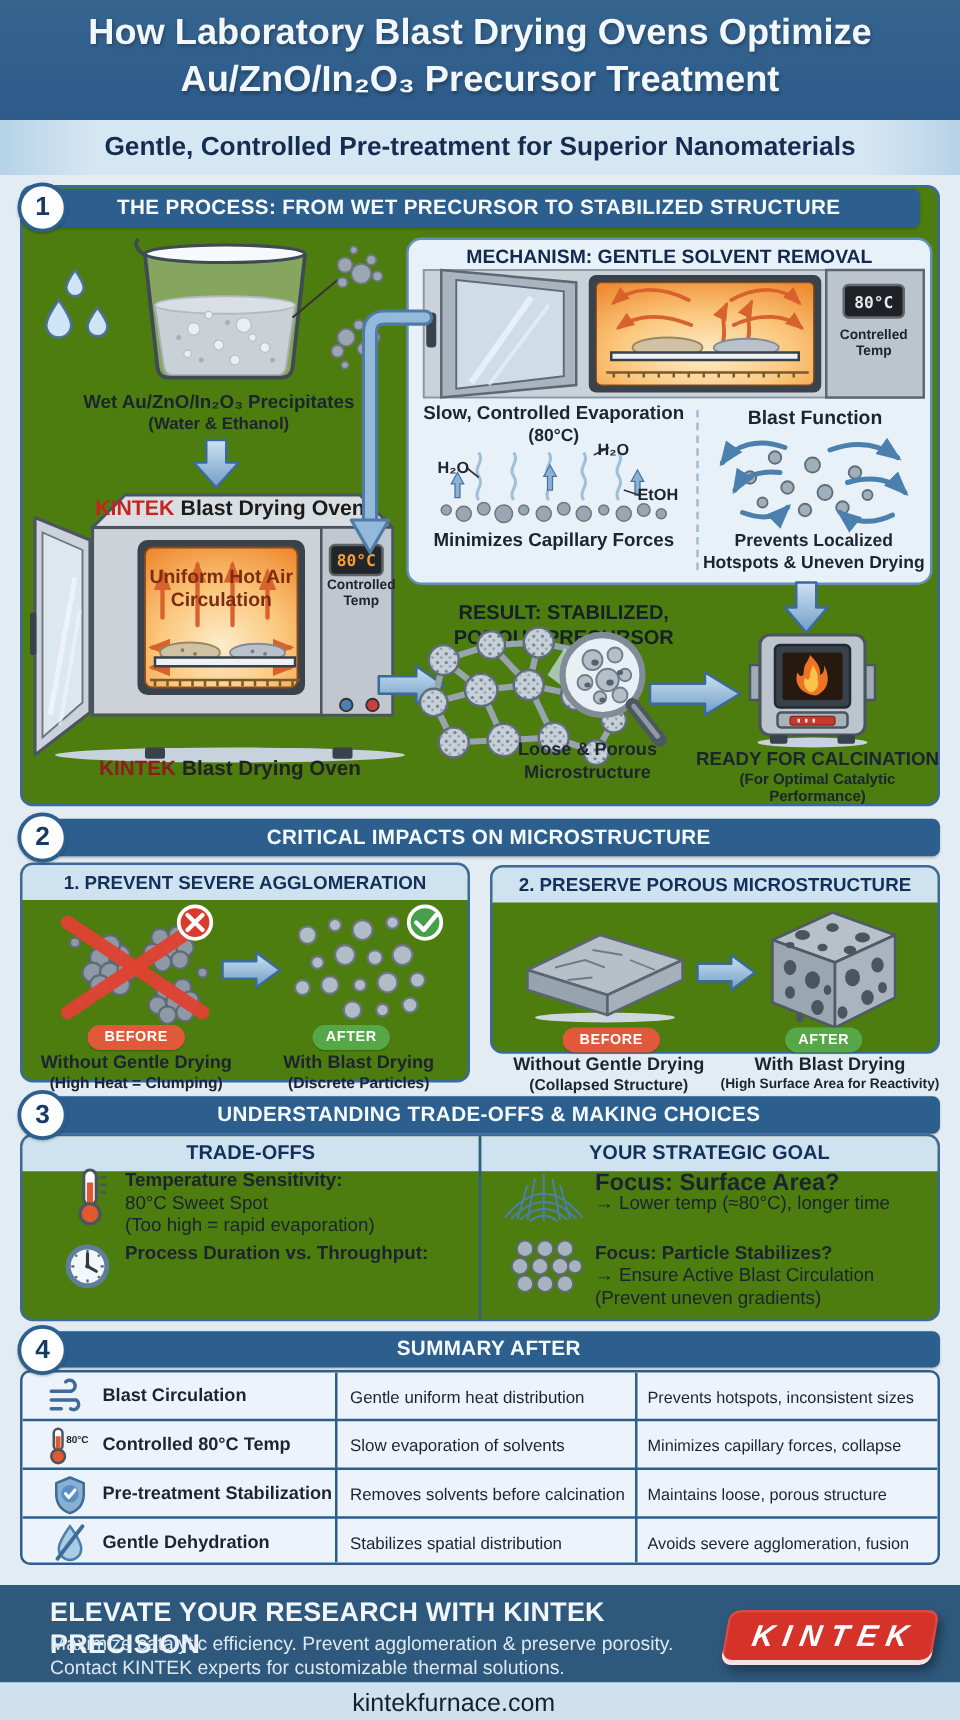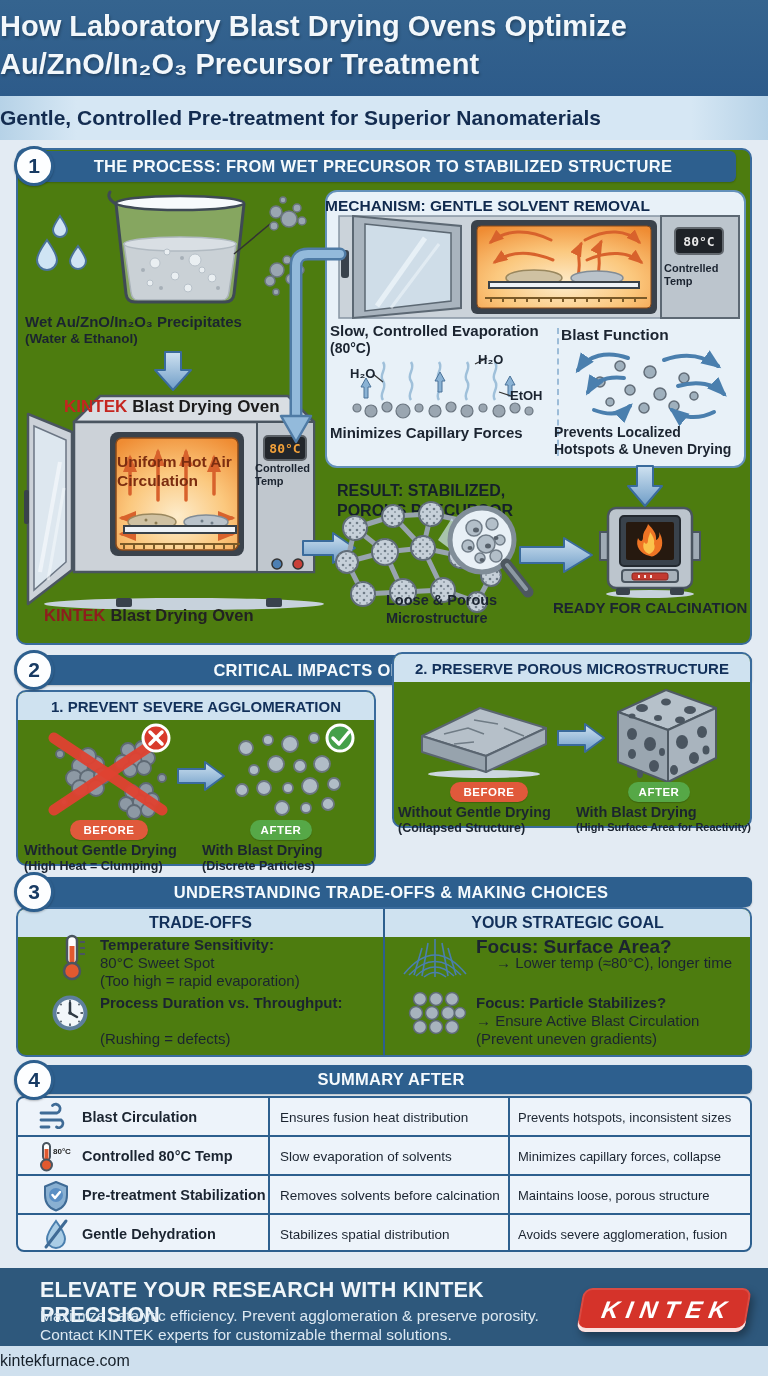--- a/index.html
+++ b/index.html
@@ -1,20 +1,20 @@
 <!DOCTYPE html>
 <html><head>
 <meta charset="utf-8">
 <style>
 *{box-sizing:border-box;margin:0;padding:0}
 body{background:#9fb0bd;font-family:"Liberation Sans","DejaVu Sans",sans-serif}
 #page{position:relative;width:768px;height:1376px;background:#e3ebf3;overflow:hidden;margin:0 auto}
 .abs{position:absolute}
 .t{position:absolute;color:#1b2430;line-height:1.16}
-.c{}
+.c{text-align:center}
 .b{font-weight:700}
 .bar{position:absolute;background:#2d5f8e;color:#f5fafd;font-weight:700;display:flex;align-items:center;justify-content:center;border-radius:6px;letter-spacing:.3px;box-shadow:0 1px 2px rgba(0,0,0,.2)}
 .badge{position:absolute;width:40px;height:40px;border-radius:50%;background:#fdfeff;border:3px solid #2d5f8e;color:#173a63;font-weight:700;font-size:21px;display:flex;align-items:center;justify-content:center;box-shadow:0 1px 2px rgba(0,0,0,.25);z-index:5}
 .box{position:absolute;background:#4d7c0f;border:2px solid #3a6b9c;border-radius:10px}
 .band{position:absolute;background:#cfe2f0;color:#12305a;font-weight:700;display:flex;align-items:center;justify-content:center}
 .pill{position:absolute;color:#fff;font-weight:700;font-size:11.5px;letter-spacing:.5px;border-radius:11px;display:flex;align-items:center;justify-content:center;height:20px;box-shadow:0 1px 1px rgba(0,0,0,.2)}
 svg.abs{overflow:visible}
 svg text{font-family:"Liberation Sans","DejaVu Sans",sans-serif}
 svg text.seg{font-family:"DejaVu Sans Mono",monospace}
 </style>
@@ -346,20 +346,21 @@
   <path d="M49,50 C44,48 42,43 44,38 C46,41 48,40 48,36 C48,33 50,31 50,28 C53,32 55,36 54,40 C56,44 53,49 49,50 Z" fill="#fbc34c"></path>
   <rect x="22" y="66" width="56" height="12" rx="3" fill="#a8b2bb" stroke="#4a5560" stroke-width="2"></rect>
   <rect x="32" y="69" width="36" height="7" rx="2" fill="#c23a30" stroke="#8e241c"></rect>
   <rect x="38" y="71" width="2" height="3" fill="#fff" opacity=".85"></rect>
       <rect x="44" y="71" width="2" height="3" fill="#fff" opacity=".85"></rect>
       <rect x="50" y="71" width="2" height="3" fill="#fff" opacity=".85"></rect>
   <rect x="16" y="84" width="14" height="7" rx="2" fill="#39424c"></rect>
       <rect x="70" y="84" width="14" height="7" rx="2" fill="#39424c"></rect>
 </svg>
 <div class="t c b" style="left:553px;top:599px;width:202px;font-size:15px">READY FOR CALCINATION</div>
+<div class="t c b" style="left:553px;top:617px;width:202px;font-size:12px">(For Optimal Catalytic Performance)</div>
 
 <div class="bar" style="left:30px;top:655px;width:722px;height:30px;font-size:16.5px">
       <span>CRITICAL IMPACTS ON MICROSTRUCTURE</span>
     </div>
 <div class="badge" style="left:14px;top:650px">2</div>
 
 <div class="box" style="left:16px;top:690px;width:360px;height:176px">
   <div class="band" style="left:0;top:0;width:100%;height:28px;border-radius:8px 8px 0 0;font-size:15px">
         <span>1. PREVENT SEVERE AGGLOMERATION</span>
       </div>
@@ -427,21 +428,21 @@
       </div>
   <div class="pill" style="left:232px;top:128px;width:62px;background:#56a847">
         <span>AFTER</span>
       </div>
   <div class="t c b" style="left:6px;top:150px;width:170px;font-size:14.5px">Without Gentle Drying</div>
   <div class="t c b" style="left:6px;top:167px;width:170px;font-size:12.5px">(High Heat = Clumping)</div>
   <div class="t c b" style="left:184px;top:150px;width:170px;font-size:14.5px">With Blast Drying</div>
   <div class="t c b" style="left:184px;top:167px;width:170px;font-size:12.5px">(Discrete Particles)</div>
 </div>
 
-<div class="box" style="left:392px;top:652px;width:360px;height:176px">
+<div class="box" style="left:392px;top:692px;width:360px;height:151px">
   <div class="band" style="left:0;top:0;width:100%;height:28px;border-radius:8px 8px 0 0;font-size:15px">
         <span>2. PRESERVE POROUS MICROSTRUCTURE</span>
       </div>
   <svg class="abs" style="left:20px;top:40px" width="140" height="84" viewBox="0 0 140 84">
     <ellipse cx="70" cy="80" rx="56" ry="4" fill="#cdd7e0"></ellipse>
     <polygon points="8,42 66,14 132,34 72,62" fill="#b6c0c9" stroke="#5a6570" stroke-width="2" stroke-linejoin="round"></polygon>
     <polygon points="8,42 72,62 72,78 8,58" fill="#97a3ad" stroke="#5a6570" stroke-width="2" stroke-linejoin="round"></polygon>
     <polygon points="72,62 132,34 132,50 72,78" fill="#a5b0ba" stroke="#5a6570" stroke-width="2" stroke-linejoin="round"></polygon>
     <path d="M30,40 L54,34 L70,40 M60,26 L84,30 M90,34 L110,42 M40,50 L60,48" fill="none" stroke="#6f7b85" stroke-width="1.5"></path>
   </svg>
@@ -511,37 +512,36 @@
   <path d="M20,8 V10.5 M33,21 H30.5 M20,34 V31.5 M7,21 H9.5" stroke="#54616d" stroke-width="1.8"></path>
   <circle cx="29" cy="12.5" r="1" fill="#54616d"></circle>
       <circle cx="29" cy="29.5" r="1" fill="#54616d"></circle>
       <circle cx="11" cy="12.5" r="1" fill="#54616d"></circle>
       <circle cx="11" cy="29.5" r="1" fill="#54616d"></circle>
   <line x1="20" y1="21" x2="20" y2="11" stroke="#2f3a44" stroke-width="2.5" stroke-linecap="round"></line>
   <line x1="20" y1="21" x2="27" y2="25" stroke="#2f3a44" stroke-width="2.5" stroke-linecap="round"></line>
   <circle cx="20" cy="21" r="1.8" fill="#2f3a44"></circle>
 </svg>
 <div class="t b" style="left:100px;top:994px;width:270px;font-size:15px">Process Duration vs. Throughput:</div>
-<div class="t" style="left:100px;top:1030px;width:270px;font-size:15px">(Rushing = defects)</div>
 
 <svg class="abs" style="left:402px;top:936px" width="66" height="42" viewBox="0 0 66 42">
   <g stroke="#4a7fae" stroke-width="1.6" fill="none">
     <path d="M2,38 Q33,0 64,38"></path>
         <path d="M7,39 Q33,12 59,39"></path>
         <path d="M14,40 Q33,22 52,40"></path>
         <path d="M22,41 Q33,32 44,41"></path>
     <path d="M33,3 L33,41"></path>
         <path d="M20,12 L12,39"></path>
         <path d="M46,12 L54,39"></path>
         <path d="M26,7 L20,40"></path>
         <path d="M40,7 L46,40"></path>
   </g>
 </svg>
 <div class="t b" style="left:476px;top:936px;width:272px;font-size:19px">Focus: Surface Area?</div>
-<div class="t" style="left:496px;top:954px;width:272px;font-size:15px">→ Lower temp (≈80°C), longer time</div>
+<div class="t" style="left:476px;top:954px;width:272px;font-size:15px">→ Lower temp (≈80°C), longer time</div>
 <svg class="abs" style="left:408px;top:990px" width="58" height="46" viewBox="0 0 58 46">
   <g fill="#a7b3bd" stroke="#5f6b76" stroke-width="1.5">
     <circle cx="12" cy="9" r="6.5"></circle>
         <circle cx="28" cy="9" r="6.5"></circle>
         <circle cx="44" cy="9" r="6.5"></circle>
     <circle cx="8" cy="23" r="6.5"></circle>
         <circle cx="24" cy="23" r="6.5"></circle>
         <circle cx="40" cy="23" r="6.5"></circle>
         <circle cx="52" cy="23" r="5.5"></circle>
     <circle cx="12" cy="37" r="6.5"></circle>
@@ -566,21 +566,21 @@
   <div class="abs" style="left:490px;top:0;width:2px;height:152px;background:#2d5f8e"></div>
 
   <svg class="abs" style="left:20px;top:4px" width="34" height="32" viewBox="0 0 34 32">
     <g stroke="#3f6b96" stroke-width="2.8" fill="none" stroke-linecap="round">
       <path d="M3,11 H19 A4.5,4.5 0 1 0 14.5,3.5"></path>
       <path d="M3,18 H23 A4,4 0 1 1 18.5,25"></path>
       <path d="M3,25 H11"></path>
     </g>
   </svg>
   <div class="t b" style="left:64px;top:11px;width:182px;font-size:14.5px">Blast Circulation</div>
-  <div class="t" style="left:262px;top:12px;width:224px;font-size:13.5px">Ensures fusion heat distribution</div>
+  <div class="t" style="left:262px;top:12px;width:224px;font-size:13.5px">Gentle uniform heat distribution</div>
   <div class="t" style="left:500px;top:12px;width:230px;font-size:13px">Prevents hotspots, inconsistent sizes</div>
 
   <svg class="abs" style="left:20px;top:43px" width="40" height="32" viewBox="0 0 40 32">
     <rect x="5" y="2" width="7" height="17" rx="3.5" fill="#fff" stroke="#4a5560" stroke-width="2"></rect>
     <rect x="6.5" y="8" width="4" height="12" fill="#e2592f"></rect>
     <circle cx="8.5" cy="24" r="5.5" fill="#e2592f" stroke="#4a5560" stroke-width="2"></circle>
     <text x="15" y="13" font-size="8" font-weight="bold" fill="#222">80°C</text>
   </svg>
   <div class="t b" style="left:64px;top:50px;width:182px;font-size:14.5px">Controlled 80°C Temp</div>
   <div class="t" style="left:262px;top:51px;width:224px;font-size:13.5px">Slow evaporation of solvents</div>
@@ -605,15 +605,15 @@
 </div>
 
 <div class="abs" style="left:0;top:1268px;width:768px;height:78px;background:#2e587c"></div>
 <div class="t b" style="left:40px;top:1278px;width:540px;font-size:21.5px;color:#f0f6fa;letter-spacing:.2px">ELEVATE YOUR RESEARCH WITH KINTEK PRECISION</div>
 <div class="t" style="left:40px;top:1307px;width:540px;font-size:15.5px;color:#dce8f1">Maximize catalytic efficiency. Prevent agglomeration &amp; preserve porosity.</div>
 <div class="t" style="left:40px;top:1326px;width:540px;font-size:15.5px;color:#dce8f1">Contact KINTEK experts for customizable thermal solutions.</div>
 <div class="abs" style="left:580px;top:1288px;width:168px;height:44px;background:#d5332a;border-radius:9px;transform:skewX(-10deg);box-shadow:inset 0 -4px 0 rgba(255,255,255,.85),inset 0 0 0 2px rgba(255,255,255,.12),4px 5px 8px rgba(0,0,0,.35);display:flex;align-items:center;justify-content:center">
   <span style="font-style:italic;font-weight:bold;font-size:24px;letter-spacing:7px;color:#fff;text-indent:7px">KINTEK</span>
 </div>
 <div class="abs" style="left:0;top:1346px;width:768px;height:30px;background:#cfe0ee"></div>
-<div class="t c" style="left:0;top:1352px;width:726px;font-size:16px;color:#16202a">kintekfurnace.com</div>
+<div class="t c" style="left:0;top:1352px;width:726px;font-size:20px;color:#16202a">kintekfurnace.com</div>
 
 </div>
 
 </body></html>

